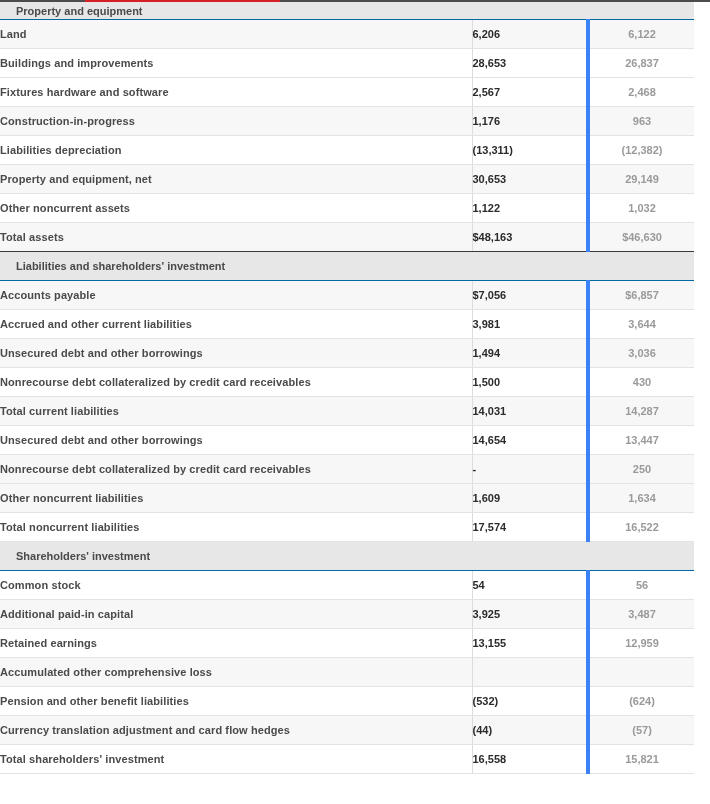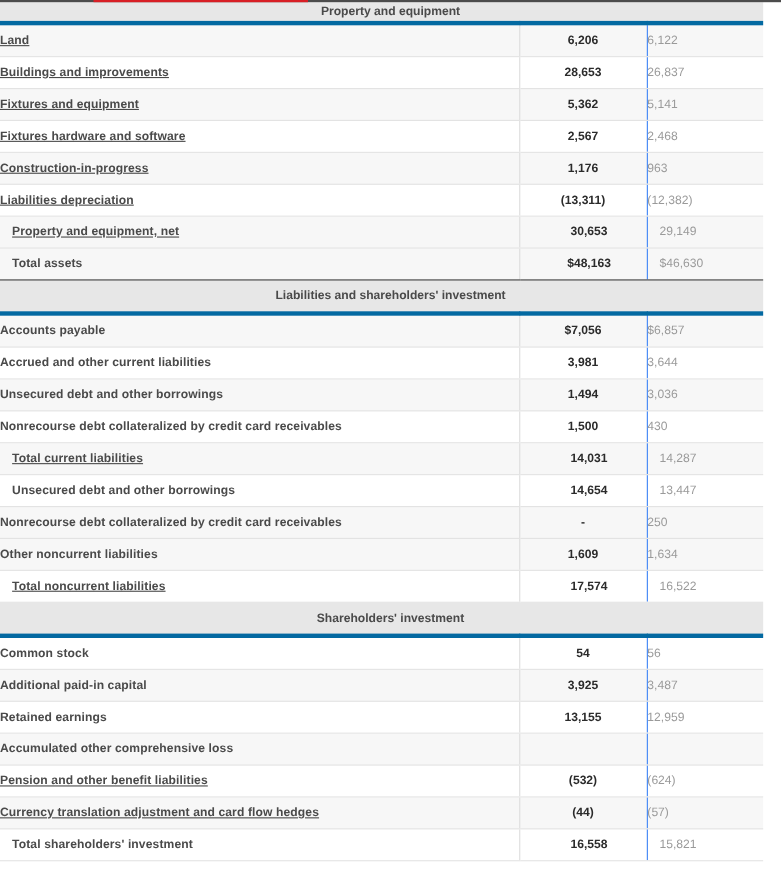--- a/index.html
+++ b/index.html
@@ -63,64 +63,62 @@
 
   td.label {
     color: #4a4a4a;
     font-weight: bold;
     font-size: 11px;
     letter-spacing: 0.1px;
     white-space: nowrap;
     padding-right: 6px;
   }
   td.v1 {
-    text-align: center;
+    text-align: left;
     color: #2b2b2b;
     font-weight: bold;
     font-size: 11px;
     padding-right: 11px;
     border-left: 1px solid #dcdcdc;
   }
   td.v2 {
-    text-align: left;
+    text-align: center;
     color: #9a9a9a;
-    font-weight: normal;
+    font-weight: bold;
     font-size: 11px;
     padding-right: 11px;
-    border-left: 1px solid #3b82f6;
+    border-left: 4px solid #3b82f6;
   }
   .ind1 { padding-left: 30px; }
-  .ind2 { padding-left: 47px; text-decoration: underline; }
+  .ind2 { padding-left: 47px; }
 
   
   tr.shade td { background: #f7f7f7; }
   tr.plain td { background: #ffffff; }
 
   
   tr.section td {
     background: #e7e7e7;
     height: 28px;
-    border-bottom: 4px solid #0369a1;
+    border-bottom: 1px solid #0369a1;
     border-left: none;
     color: #4a4a4a;
     font-weight: bold;
-    text-align: center;
   }
   tr.section td.section-cell {
     padding-left: 16px;
     font-size: 11px;
   }
   tr.section-first td {
     height: 17px;
   }
 
   
   tr.rule-top > td {
     border-top: 1px solid #3a3a3a;
-    padding-left: 11px;
   }
   tr.rule-bottom > td {
     border-bottom: 1px solid #3a3a3a;
   }
 
   
   #gutter {
     position: absolute;
     top: 2px;
     left: 694px;
@@ -149,45 +147,45 @@
         <tr class="shade">
           <td class="label ind2">Land</td>
           <td class="v1">6,206</td>
           <td class="v2">6,122</td>
         </tr>
         <tr class="plain">
           <td class="label ind2">Buildings and improvements</td>
           <td class="v1">28,653</td>
           <td class="v2">26,837</td>
         </tr>
-        <tr class="shade">
-          <td class="label ind2">Fixtures and equipment</td>
-          <td class="v1">5,362</td>
-          <td class="v2">5,141</td>
-        </tr>
         <tr class="plain">
           <td class="label ind2">Fixtures hardware and software</td>
           <td class="v1">2,567</td>
           <td class="v2">2,468</td>
         </tr>
         <tr class="shade">
           <td class="label ind2">Construction-in-progress</td>
           <td class="v1">1,176</td>
           <td class="v2">963</td>
         </tr>
         <tr class="plain">
           <td class="label ind2">Liabilities depreciation</td>
           <td class="v1">(13,311)</td>
           <td class="v2">(12,382)</td>
         </tr>
         <tr class="shade rule-top">
           <td class="label ind2">Property and equipment, net</td>
           <td class="v1">30,653</td>
           <td class="v2">29,149</td>
         </tr>
+        <tr class="plain">
+          <td class="label ind1">Other noncurrent assets</td>
+          <td class="v1">1,122</td>
+          <td class="v2">1,032</td>
+        </tr>
         <tr class="shade rule-top rule-bottom">
           <td class="label ind1">Total assets</td>
           <td class="v1">$48,163</td>
           <td class="v2">$46,630</td>
         </tr>
         <tr class="section">
           <td class="section-cell" colspan="3">Liabilities and shareholders' investment</td>
         </tr>
         <tr class="shade">
           <td class="label ind1">Accounts payable</td>

